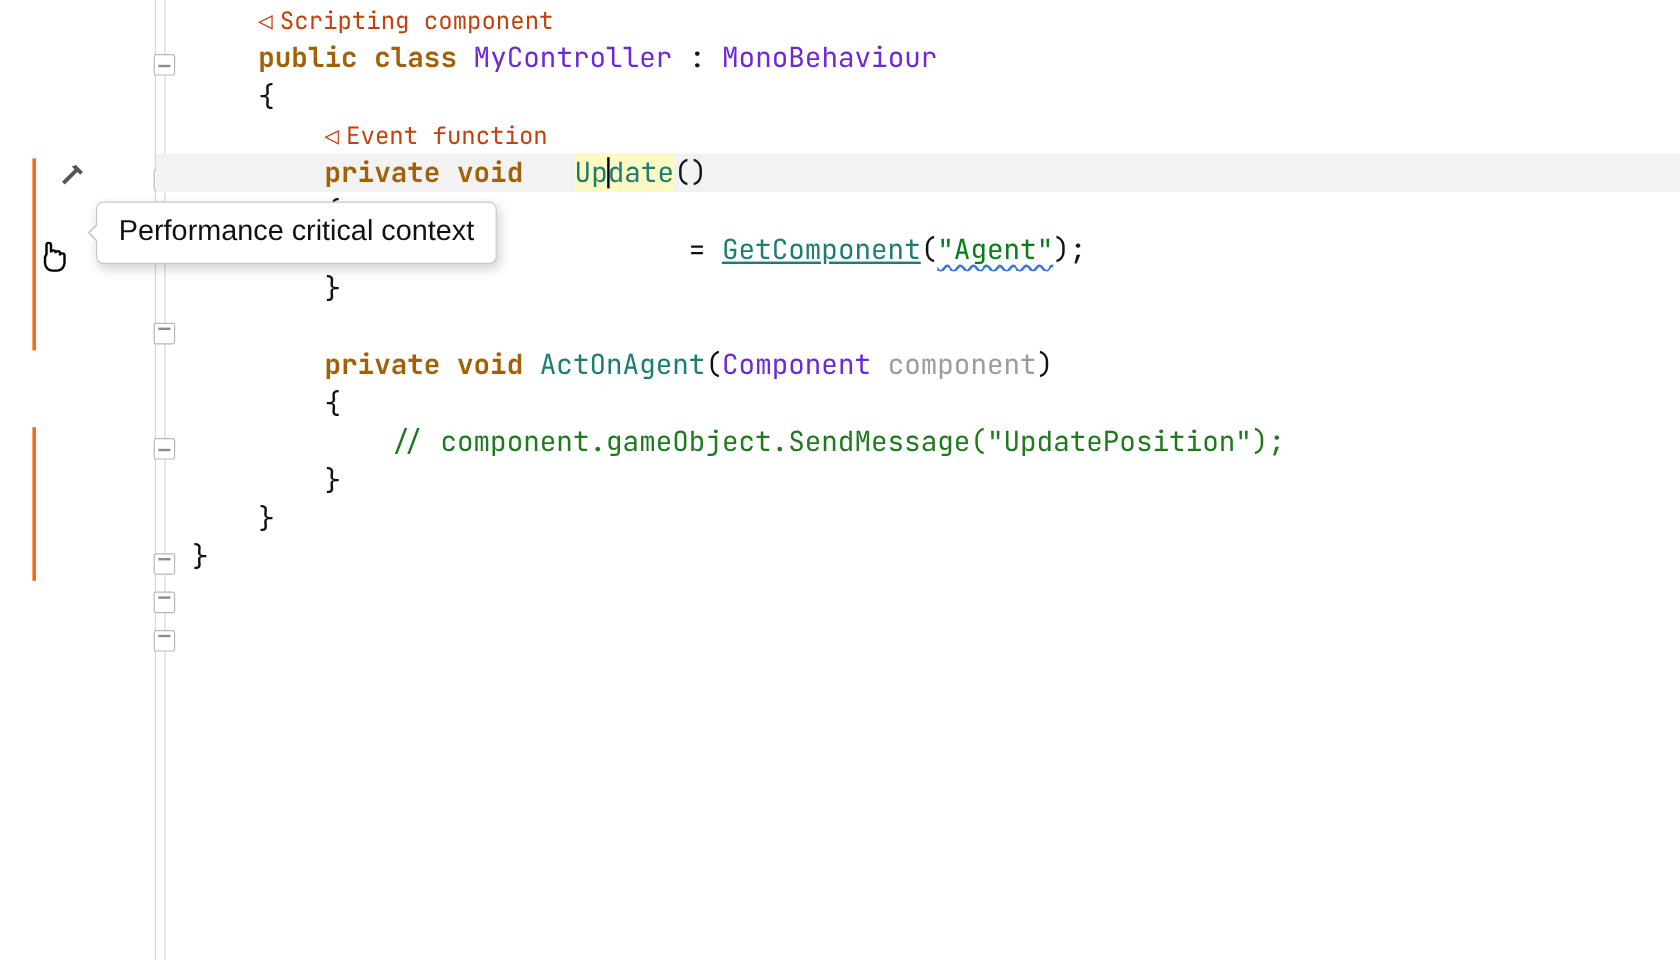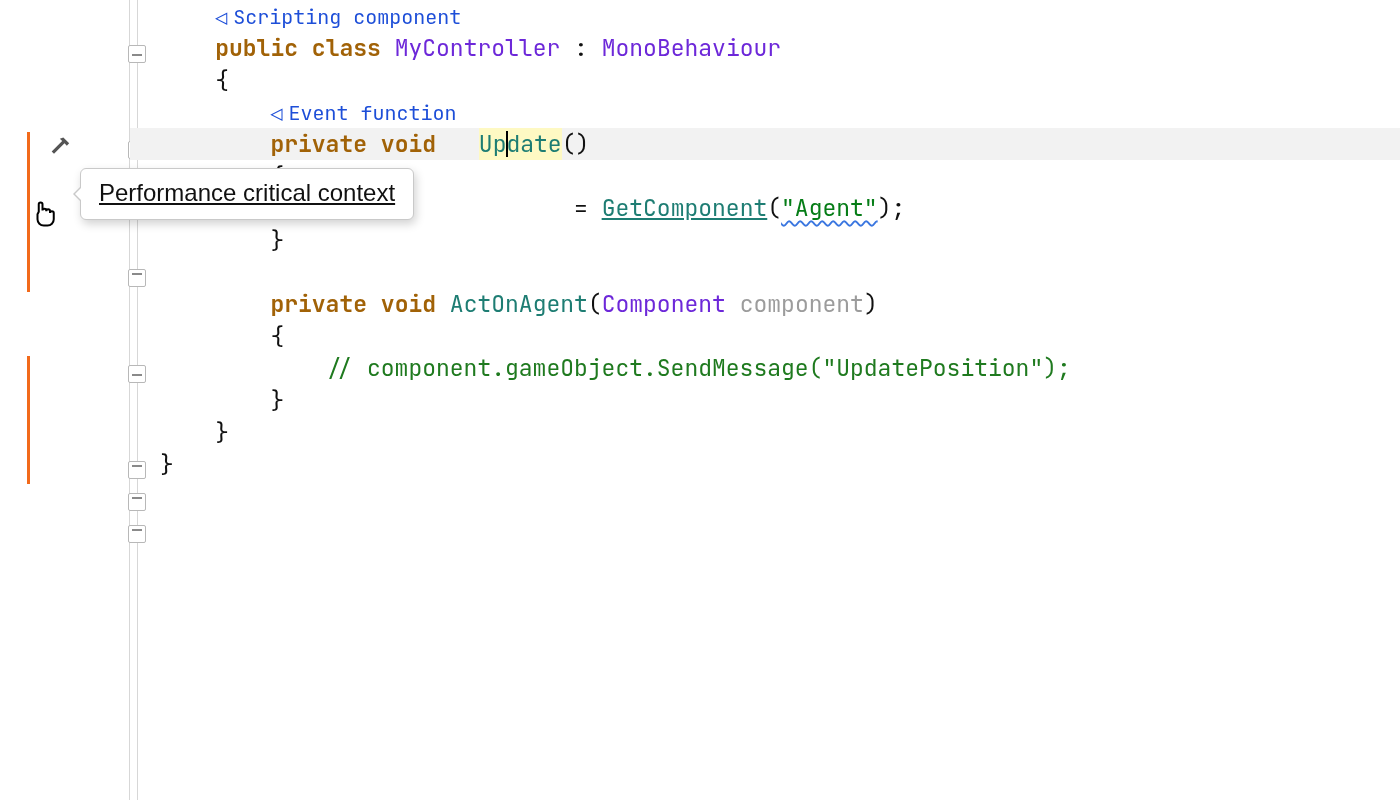--- a/index.html
+++ b/index.html
@@ -34,21 +34,21 @@
     flex: 1;
   }
   .line {
     height: 32px;
     line-height: 32px;
     white-space: pre;
     padding-left: 30px;
   }
   .line.hl { background: #f2f2f2; }
   .hint {
-    color: #1d4ed8;
+    color: #c2410c;
     font-size: 20px;
   }
   .hint .hint-icon { margin-right: 6px; display:inline-block; vertical-align: -2px;}
   .kw { color: #a16207; font-weight: bold; }
   .typename { color: #6d28d9; }
   .method { color: #1e7d73; }
   .str { color: #067d17; }
   .comment { color: #1f7a1f; font-style: normal;}
   .param { color: #9c9c9c; }
   .punct { color: #111; }
@@ -103,21 +103,20 @@
     position: absolute;
     background: #ffffff;
     border: 1px solid #c9c9c9;
     border-radius: 6px;
     padding: 10px 18px 12px 18px;
     box-shadow: 2px 4px 10px rgba(0,0,0,0.18);
     font-family: -apple-system, "Segoe UI", sans-serif;
     font-size: 24px;
     color: #111;
     white-space: nowrap;
-    text-decoration: underline;
   }
   .tooltip::before {
     content:"";
     position:absolute;
     left:-8px; top:50%;
     margin-top:-8px;
     border:8px solid transparent;
     border-right-color:#c9c9c9;
     border-left:none;
   }

